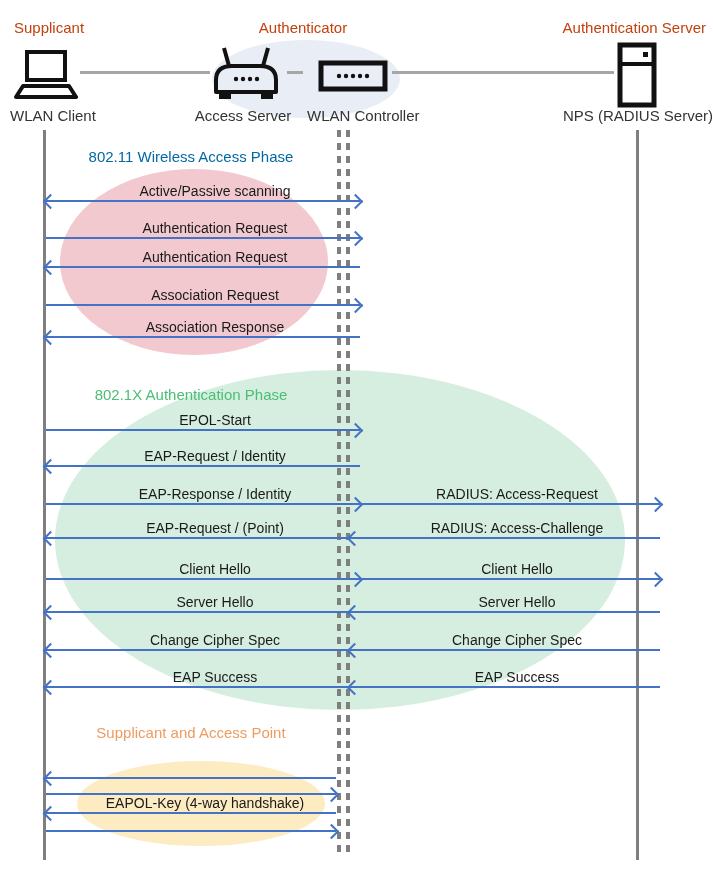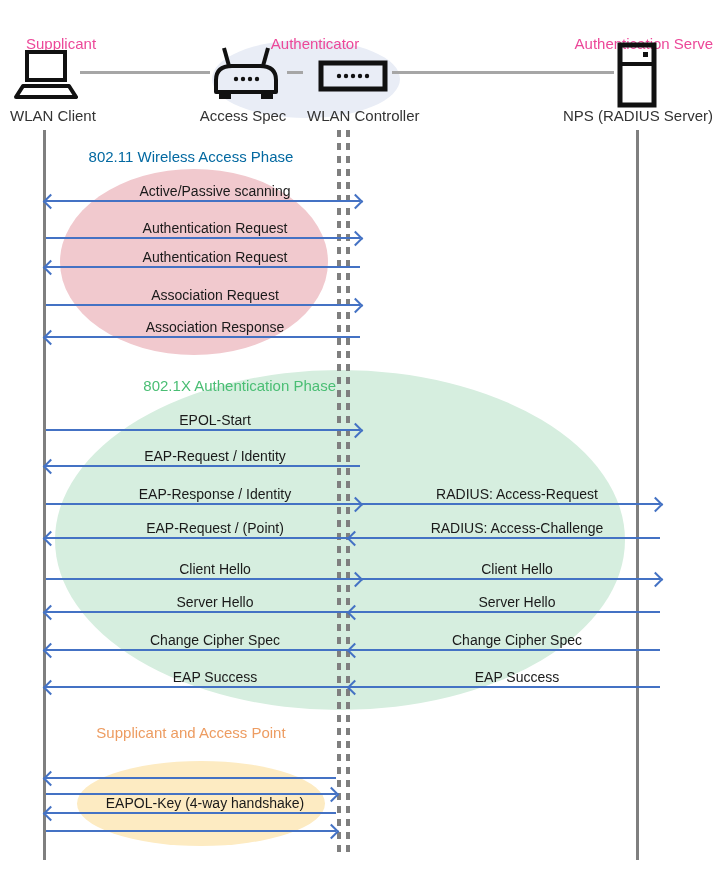--- a/index.html
+++ b/index.html
@@ -17,21 +17,21 @@
 
   
   .lifeline { position:absolute; z-index:1; }
   .ll-solid { width:3px; background:#7F7F7F; }
   .ll-dash  { width:4px; background:repeating-linear-gradient(to bottom,#7F7F7F 0px,#7F7F7F 7px,transparent 7px,transparent 13px); }
 
   
   .conn { position:absolute; top:71px; height:3px; background:#A6A6A6; z-index:1; }
 
   
-  .role { position:absolute; top:35px; font-size:15px; color:#ec4899; white-space:nowrap; z-index:2;margin-left:12px; }
+  .role { position:absolute; top:19px; font-size:15px; color:#c2410c; white-space:nowrap; z-index:2; }
   .node-label { position:absolute; top:107px; font-size:15px; color:#333333; white-space:nowrap; z-index:2; }
   .tc { text-align:center; }
   .tr { text-align:right; }
 
   
   .phase-title { position:absolute; font-size:15px; text-align:center; white-space:nowrap; z-index:2; line-height:19px; }
   .t-red    { color:#0369a1; }
   .t-green  { color:#4ABE74; }
   .t-orange { color:#ED9C61; }
 
@@ -104,26 +104,26 @@
   </div>
   <div class="icon" style="left:617px; top:42px;">
     <svg width="40" height="66" viewBox="0 0 40 66">
       <rect x="3" y="3" width="34" height="60" fill="none" stroke="#111" stroke-width="5"></rect>
       <line x1="3" y1="22" x2="37" y2="22" stroke="#111" stroke-width="4"></line>
       <rect x="26" y="10" width="5" height="5" fill="#111"></rect>
     </svg>
   </div>
 
   <div class="node-label" style="left:10px;">WLAN Client</div>
-  <div class="node-label tc" style="left:193px; width:100px;">Access Spec</div>
+  <div class="node-label tc" style="left:193px; width:100px;">Access Server</div>
   <div class="node-label tc" style="left:307px; width:110px;">WLAN Controller</div>
   <div class="node-label tc" style="left:563px; width:150px;">NPS (RADIUS Server)</div>
 
   <div class="phase-title t-red span-l" style="top:147px;">802.11 Wireless Access Phase</div>
-  <div class="phase-title t-green span-l" style="top:376px;text-align:right;">802.1X Authentication Phase</div>
+  <div class="phase-title t-green span-l" style="top:385px;">802.1X Authentication Phase</div>
   <div class="phase-title t-orange span-l" style="top:723px;">
     <div>Supplicant and Access Point</div>
   </div>
 
   <div class="msg span-l" style="top:183px;">
     <div class="lbl">Active/Passive scanning</div>
     <div class="arrow dir-both">
         <span class="h l"></span>
         <span class="h r"></span>
       </div>

